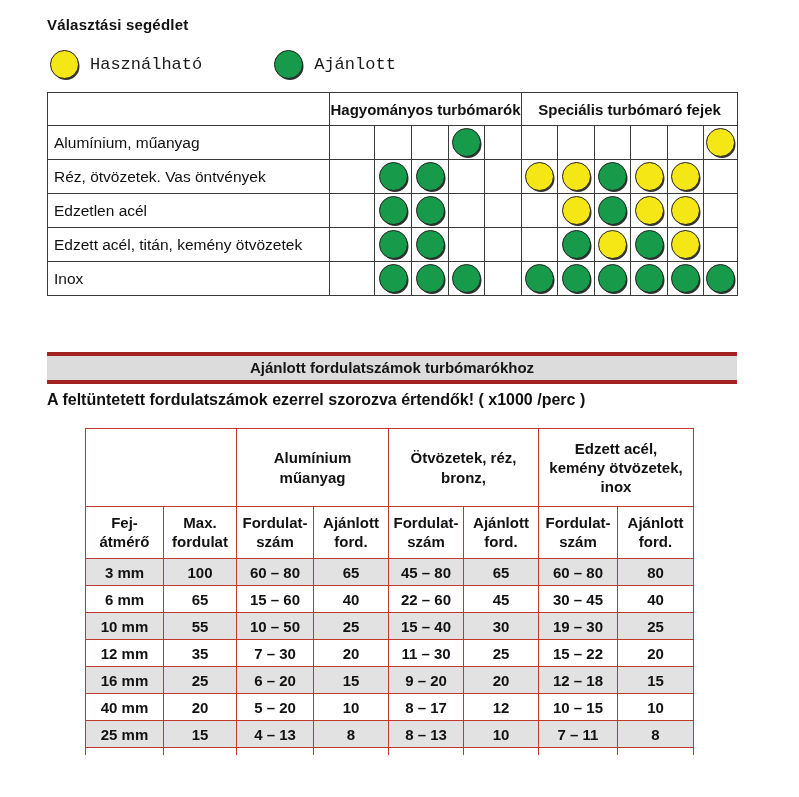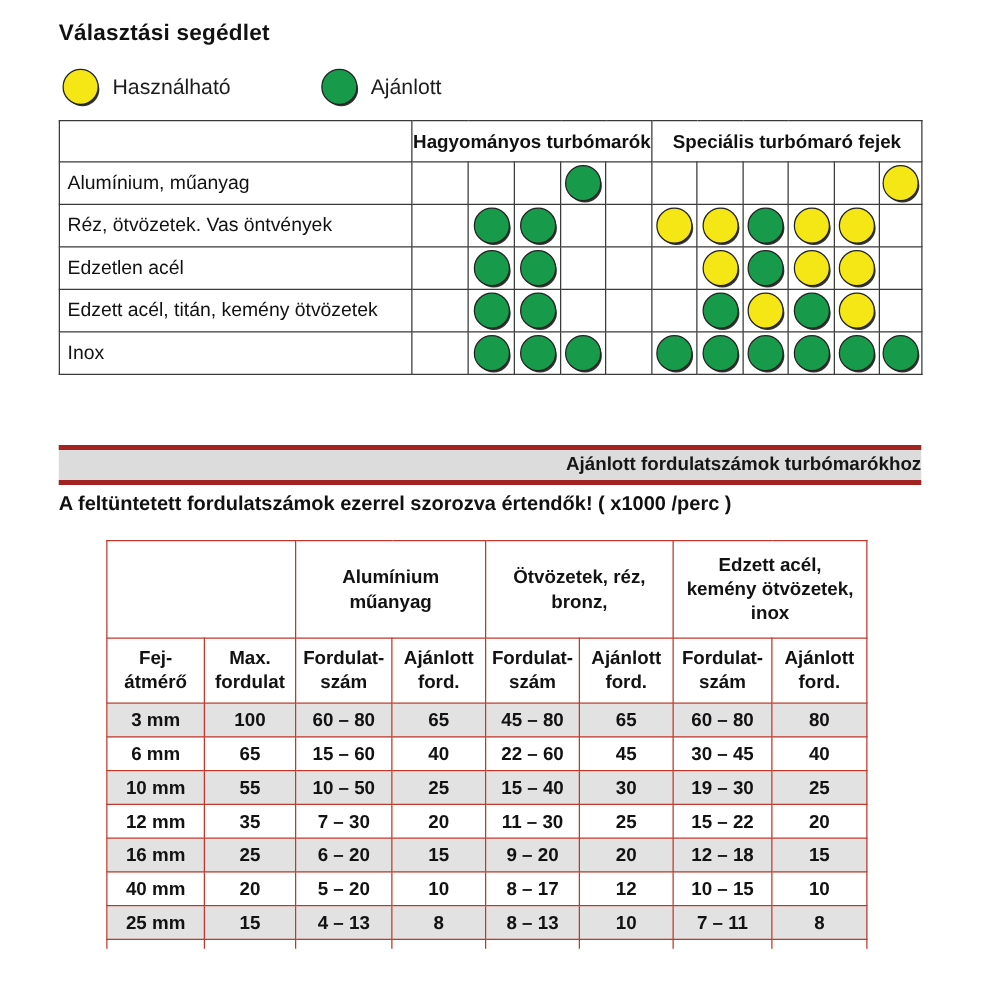--- a/index.html
+++ b/index.html
@@ -1,22 +1,22 @@
 <!DOCTYPE html>
 <html><head>
 <meta charset="utf-8">
 <style>
   * { box-sizing: border-box; }
   html,body { margin:0; padding:0; background:#fff; width:799px; height:797px;
               font-family:"Liberation Sans", sans-serif; color:#111; overflow:hidden; }
 
-  .page-title { font-size:18px; font-weight:bold; margin:16px 0 0 47px; letter-spacing:.2px; }
+  .page-title { font-size:15px; font-weight:bold; margin:16px 0 0 47px; letter-spacing:.2px; }
 
   
-  .legend { display:flex; align-items:flex-end; margin:17px 0 0 50px; height:30px; }
+  .legend { display:flex; align-items:flex-start; margin:17px 0 0 50px; height:30px;font-family:Liberation Mono, monospace; }
   .legend-item { display:flex; align-items:center; }
   .legend-item + .legend-item { margin-left:72px; }
   .legend-label { font-size:17px; margin-left:11px; color:#1c1c1c; }
 
   .dot { width:29px; height:29px; border-radius:50%; border:1px solid #222;
          visibility:hidden; box-shadow:1.5px 2px 0 -1px #333; }
   .dot[data-kind="G"] { background:#189a4b; visibility:visible; }
   .dot[data-kind="Y"] { background:#f5e616; visibility:visible; }
   td .dot { display:block; margin:0 auto; }
   .legend-item .dot { display:inline-block; }
@@ -27,21 +27,21 @@
   .matrix td { border:1px solid #3a3a3a; padding:0; height:33px; text-align:center;
                font-size:15px; vertical-align:middle; }
   .matrix tr.mrow td { height:34px; }
   .matrix .ghead { font-weight:bold; font-size:15px; }
   .matrix .rowhead { font-weight:bold; text-align:left; padding-left:6px; font-size:15.5px; }
   .matrix .rlabel { text-align:left; padding-left:6px; font-size:15.5px; white-space:nowrap; }
 
   
   .banner { margin:56px 0 0 47px; width:690px; background:#dcdcdc;
             border-top:4px solid #a32222; border-bottom:4px solid #a32222;
-            text-align:right; font-weight:bold; font-size:15px; padding:3px 0 4px 0; color:#161616; }
+            text-align:center; font-weight:bold; font-size:15px; padding:3px 0 4px 0; color:#161616; }
   .note { margin:7px 0 0 47px; width:690px; text-align:left; font-weight:bold; font-size:16px; }
 
   
   .speed { margin:19px 0 0 85px; width:608px; table-layout:fixed; }
   .speed td { border:1px solid #c0392b; text-align:center; font-weight:bold;
               font-size:15px; vertical-align:middle; padding:0; white-space:pre-line; color:#121212; }
   .speed .grow td { height:78px; font-size:15px; line-height:1.28; }
   .speed .chead td { height:52px; line-height:1.25; }
   .speed .drow td { height:27px; }
   .speed .drow.alt td { background:#e2e2e2; }

